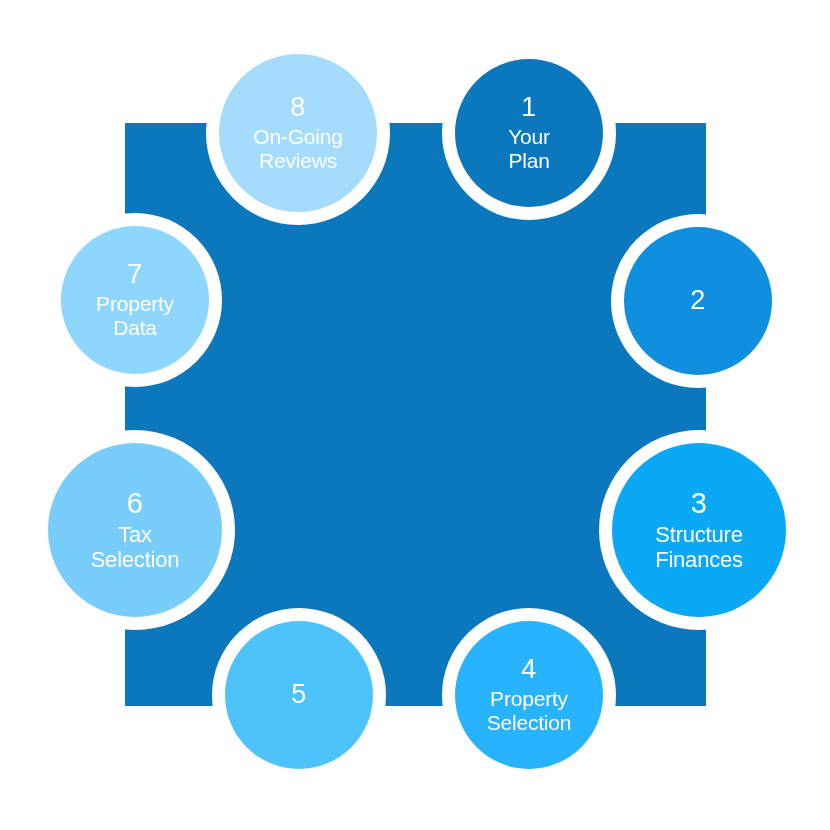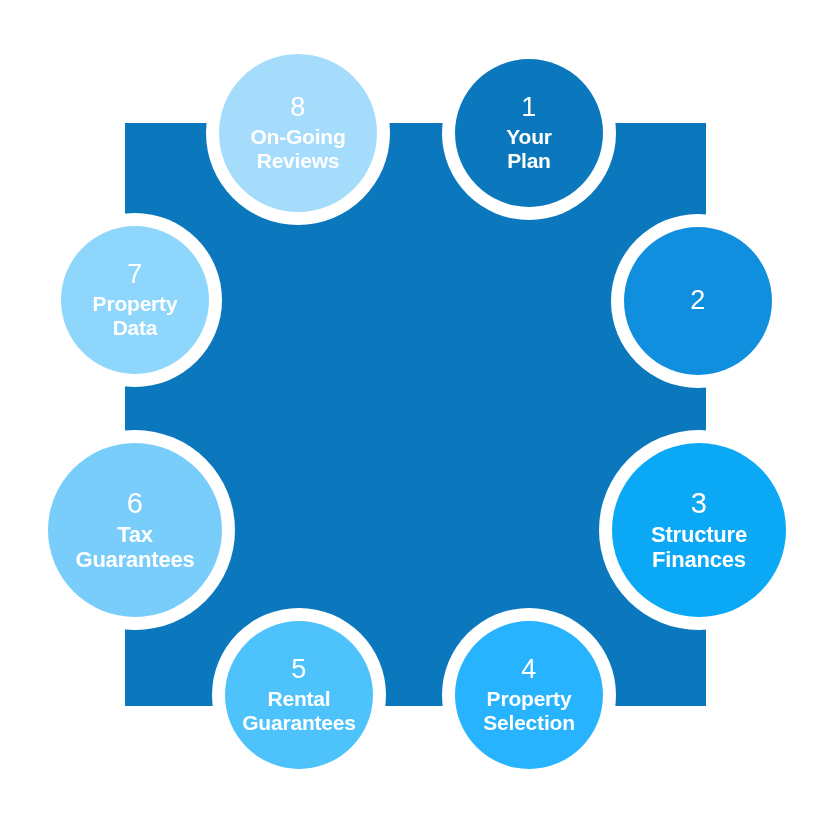--- a/index.html
+++ b/index.html
@@ -38,21 +38,21 @@
     user-select: none;
   }
   .node-number {
     font-size: 27px;
     font-weight: 400;
     letter-spacing: 0.5px;
     margin-bottom: 1px;
   }
   .node-title {
     font-size: 21px;
-    font-weight: 700;
+    font-weight: 400;
     letter-spacing: -0.2px;
     white-space: pre-line;
     text-align: center;
   }
   .node-lg .node-number { font-size: 29px; }
   .node-lg .node-title  { font-size: 22px; }
 </style>
 </head>
 <body>
 
@@ -103,27 +103,25 @@
         <div class="node-title">Structure
 Finances</div>
       </div>
       <div class="node-label" style="left: 455px; top: 621px; width: 148px; height: 148px;">
         <div class="node-number">4</div>
         <div class="node-title">Property
 Selection</div>
       </div>
       <div class="node-label" style="left: 225px; top: 621px; width: 148px; height: 148px;">
         <div class="node-number">5</div>
-        <div class="node-title">Rental
-Guarantees</div>
       </div>
       <div class="node-label node-lg" style="left: 48px; top: 443px; width: 174px; height: 174px;">
         <div class="node-number">6</div>
         <div class="node-title">Tax
-Guarantees</div>
+Selection</div>
       </div>
       <div class="node-label" style="left: 61px; top: 226px; width: 148px; height: 148px;">
         <div class="node-number">7</div>
         <div class="node-title">Property
 Data</div>
       </div>
       <div class="node-label" style="left: 219px; top: 54px; width: 158px; height: 158px;">
         <div class="node-number">8</div>
         <div class="node-title">On-Going
 Reviews</div>

